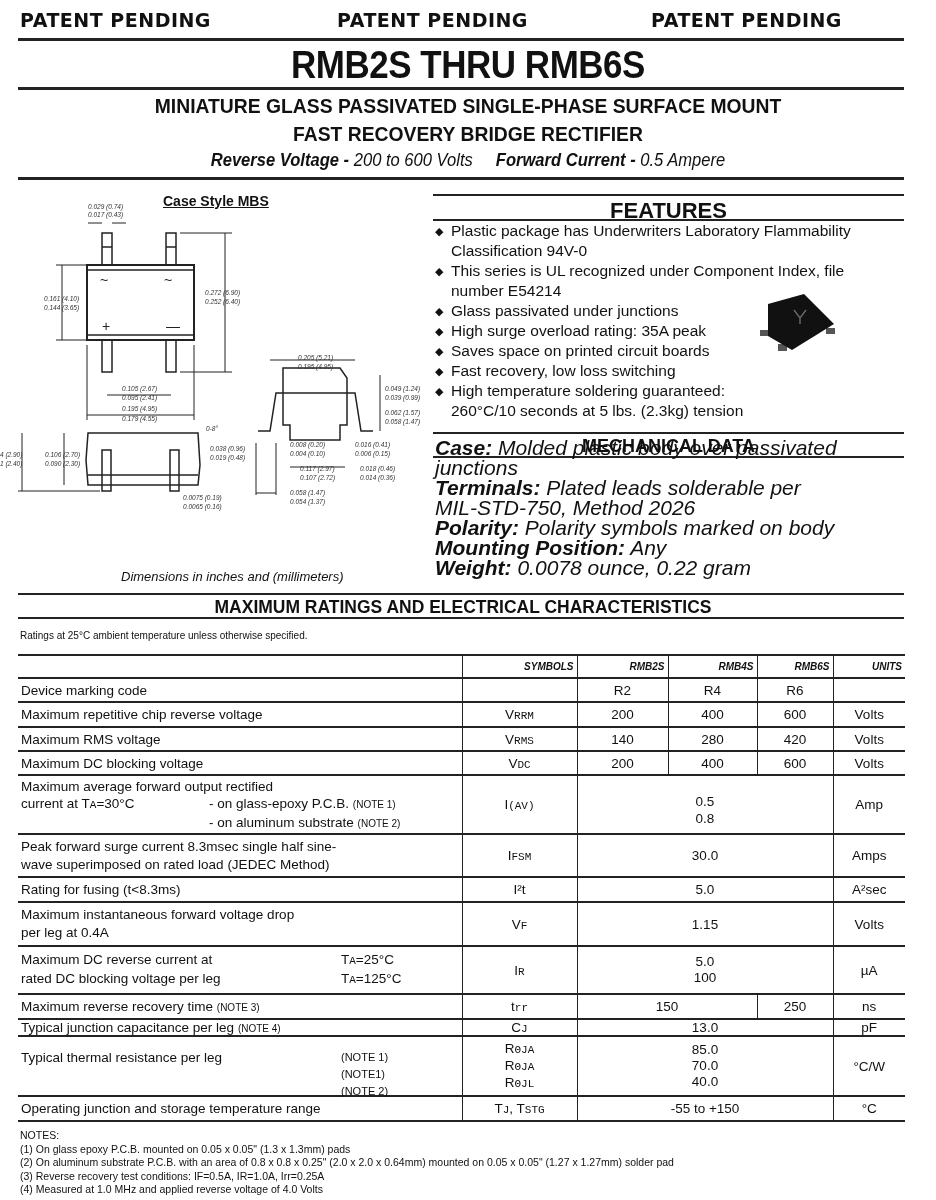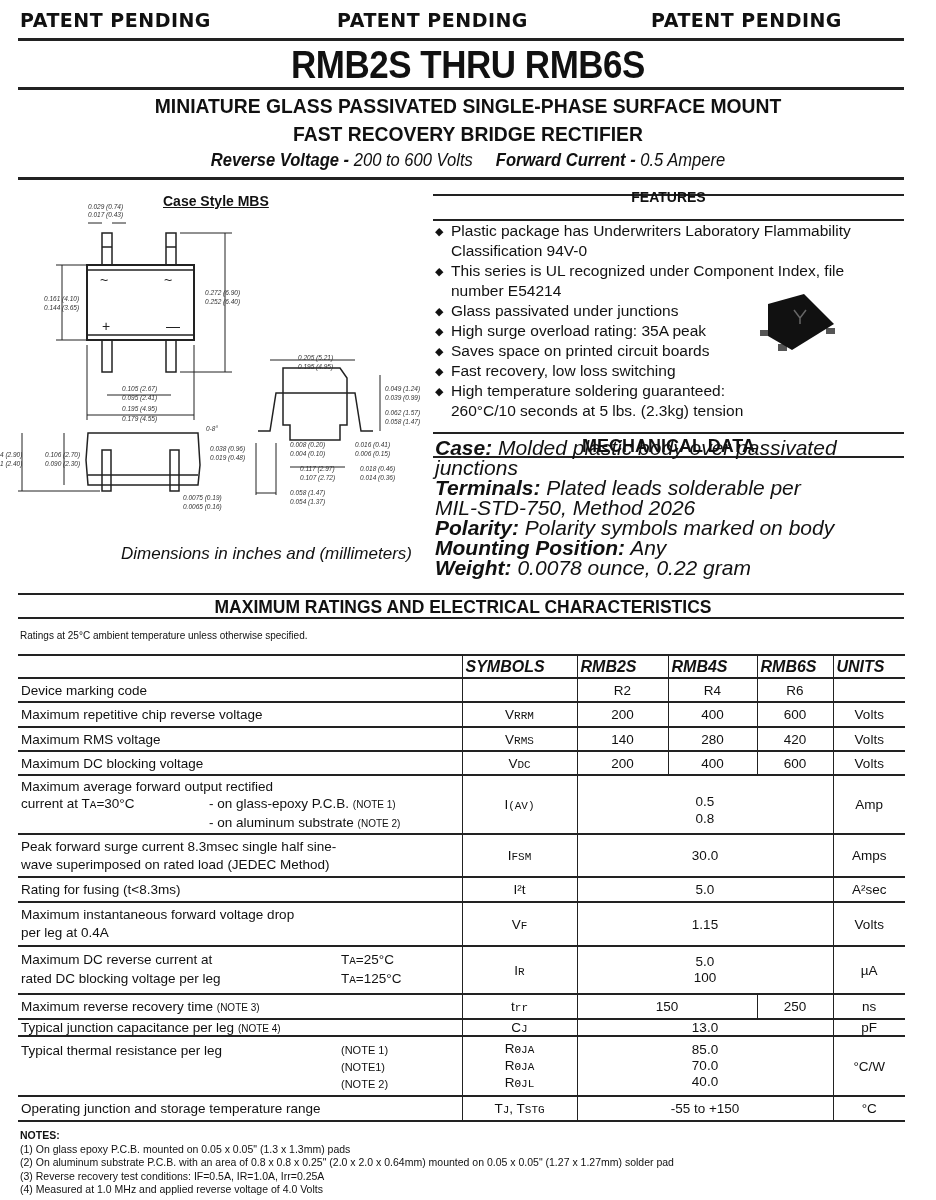--- a/index.html
+++ b/index.html
@@ -5,36 +5,36 @@
   html,body{margin:0;padding:0;background:#fff;}
   body{width:936px;height:1200px;position:relative;overflow:hidden;color:#111;font-family:"Liberation Sans",sans-serif;}
   .abs{position:absolute;}
   .patent{top:9px;font-size:19px;font-weight:bold;letter-spacing:0.5px;font-family:"DejaVu Sans",sans-serif;}
   .rule{position:absolute;left:18px;width:886px;background:#222;}
   .title{left:0;width:936px;text-align:center;top:44px;font-size:38px;font-weight:bold;letter-spacing:-0.5px;transform:scaleX(0.92);}
   .sub{left:0;width:936px;text-align:center;font-size:21px;font-weight:bold;transform:scaleX(0.92);}
   .ratingline{left:0;width:936px;text-align:center;top:150px;font-size:18px;font-style:italic;transform:scaleX(0.92);}
   .ratingline b{font-weight:bold;}
   .case-title{left:163px;top:193px;font-size:14px;font-weight:bold;text-decoration:underline;}
-  .dimnote{left:121px;top:544px;font-size:17px;font-style:italic;}
+  .dimnote{left:121px;top:569px;font-size:13px;font-style:italic;}
   .sec-head{position:absolute;text-align:center;font-weight:bold;}
   .feat{left:435px;top:221px;width:470px;font-size:15.5px;line-height:20px;}
   .feat li{list-style:none;position:relative;padding-left:16px;}
   .feat li .bul{position:absolute;left:0;top:0;font-size:11px;}
   .feat ul{margin:0;padding:0;}
   .mech{left:435px;top:438px;width:470px;font-size:21px;line-height:20px;font-style:italic;}
   .mech div b{font-weight:bold;}
   .chip{left:756px;top:292px;}
   .ratings-note{left:20px;top:630px;font-size:10px;}
   table.spec{position:absolute;left:18px;top:654px;width:887px;border-collapse:collapse;font-size:13.5px;}
   table.spec td{border-bottom:2px solid #222;padding:0 3px;vertical-align:middle;}
   table.spec td.c{text-align:center;border-left:1.5px solid #222;}
-  table.spec tr.hdr td{border-top:2px solid #222;height:21px;font-size:16px;font-weight:bold;font-style:italic;text-align:left;}
+  table.spec tr.hdr td{border-top:2px solid #222;height:21px;font-size:10px;font-weight:bold;font-style:italic;text-align:right;}
   .notes{left:20px;top:1129px;font-size:10.5px;line-height:13.5px;}
-  .notes .nh{font-weight:bold;}
+  .notes .nh{font-weight:normal;}
   sub.s, span.s{font-size:11px;font-family:Liberation Mono, monospace;}
   .small{font-size:10px;}
 </style>
 </head>
 <body>
 
 <div class="abs patent" style="left:20px">PATENT PENDING</div>
 <div class="abs patent" style="left:337px">PATENT PENDING</div>
 <div class="abs patent" style="left:651px">PATENT PENDING</div>
 <div class="rule" style="top:38px;height:3px"></div>
@@ -141,21 +141,21 @@
       <text x="0" y="271">1 (2.40)</text>
     <text x="45" y="262">0.106 (2.70)</text>
       <text x="45" y="271">0.090 (2.30)</text>
     <text x="183" y="305">0.0075 (0.19)</text>
       <text x="183" y="314">0.0065 (0.16)</text>
   </g>
 </svg>
 <div class="abs dimnote">Dimensions in inches and (millimeters)</div>
 
 <div class="rule" style="left:433px;width:471px;top:194px;height:2px"></div>
-<div class="sec-head" style="left:433px;width:471px;top:189px;font-size:14px">FEATURES</div>
+<div class="sec-head" style="left:433px;width:471px;top:198px;font-size:22px">FEATURES</div>
 <div class="rule" style="left:433px;width:471px;top:219px;height:2px"></div>
 <div class="abs feat">
   <ul>
     <li><span class="bul">◆</span><span>Plastic package has Underwriters Laboratory Flammability Classification 94V-0</span></li>
     <li><span class="bul">◆</span><span style="display:inline-block;width:400px">This series is UL recognized under Component Index, file number E54214</span></li>
     <li><span class="bul">◆</span><span>Glass passivated under junctions</span></li>
     <li><span class="bul">◆</span><span>High surge overload rating: 35A peak</span></li>
     <li><span class="bul">◆</span><span>Saves space on printed circuit boards</span></li>
     <li><span class="bul">◆</span><span>Fast recovery, low loss switching</span></li>
     <li><span class="bul">◆</span><span style="display:inline-block;width:330px">High temperature soldering guaranteed: 260°C/10 seconds at 5 lbs. (2.3kg) tension</span></li>
@@ -291,21 +291,21 @@
     <td class="c">250</td>
     <td class="c">ns</td>
   </tr>
   <tr style="height:16px">
     <td><span>Typical junction capacitance per leg</span> <span class="small">(NOTE 4)</span></td>
     <td class="c"><span>C</span><span class="s">J</span></td>
     <td class="c" colspan="3">13.0</td>
     <td class="c">pF</td>
   </tr>
   <tr style="height:60px">
-    <td style="vertical-align:top;padding-top:5px;line-height:17px">
+    <td style="vertical-align:top;padding-top:12px;line-height:17px">
       <div style="position:relative"><span>Typical thermal resistance per leg</span>
         <div style="position:absolute;left:320px;top:0;font-size:11px;line-height:17px">
           <div>(NOTE 1)</div>
               <div>(NOTE1)</div>
               <div>(NOTE 2)</div>
         </div>
       </div>
     </td>
     <td class="c" style="line-height:16px">
       <div><span>R</span><span class="s">ΘJA</span></div>

